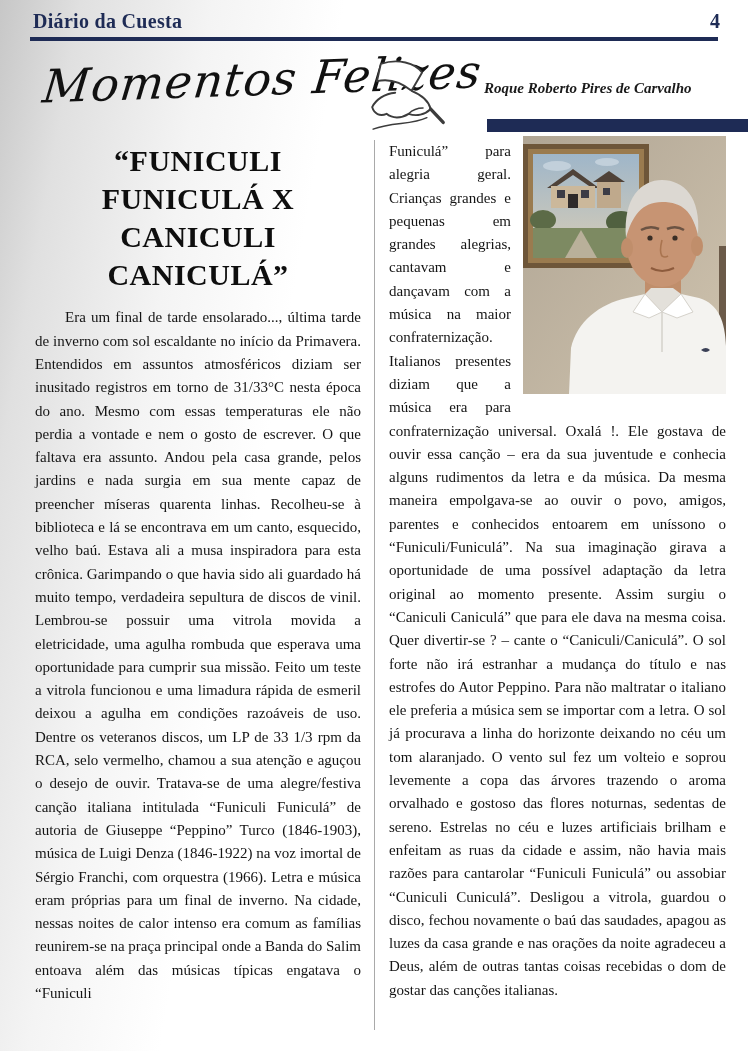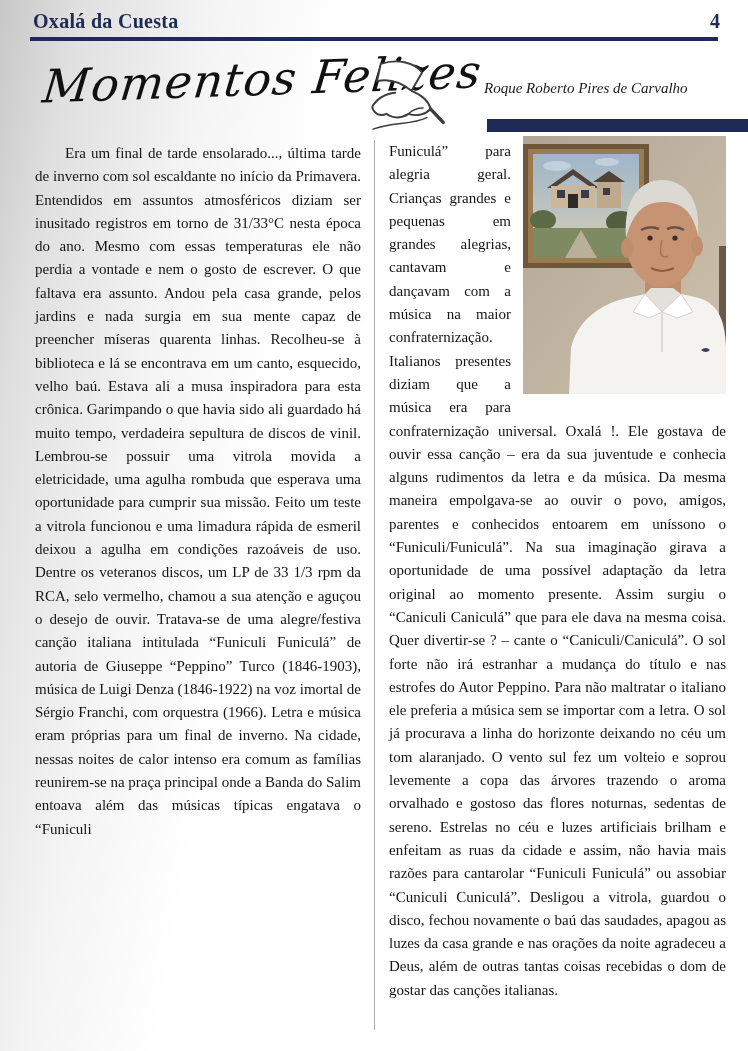--- a/index.html
+++ b/index.html
@@ -18,21 +18,21 @@
   .header-rule { position:absolute; top:37px; left:30px; width:688px; height:4px; background:#1e2b55; }
 
   .script-title {
     position:absolute; top:52px; left:44px;
     font-family:"DejaVu Serif", serif; font-style:italic; font-size:46px;
     transform:skewX(-8deg) rotate(-2deg); letter-spacing:1px; color:#111;
   }
   .hand-illu { position:absolute; top:58px; left:352px; }
   .author {
     position:absolute; top:80px; left:484px;
-    font-weight:normal; font-style:italic; font-size:15px; color:#1a1a1a;
+    font-weight:bold; font-style:italic; font-size:15px; color:#1a1a1a;
   }
   .navy-bar { position:absolute; top:119px; left:487px; width:261px; height:13px; background:#1e2b55; }
 
   .col-divider { position:absolute; top:140px; left:374px; width:1px; height:890px; background:#a9a9a9; }
 
   .col-left { position:absolute; top:142px; left:35px; width:326px; }
   .article-title {
     text-align:center; font-weight:bold; font-size:30px; line-height:1.27;
     white-space:pre-line; color:#0e0e0e; letter-spacing:.5px; margin-bottom:12px;
   }
@@ -47,21 +47,21 @@
     background:#b3a897; box-shadow:0 0 0 1px #9d937f inset;
   }
   .photo svg { display:block; }
 </style>
 </head>
 <body>
 
 <div class="page">
 
   <div class="header-row">
-    <span class="np-title">Oxalá da Cuesta</span>
+    <span class="np-title">Diário da Cuesta</span>
     <span class="page-num">4</span>
   </div>
   <div class="header-rule"></div>
 
   <div class="script-title">Momentos Felizes</div>
 
   <div class="hand-illu">
     <svg viewBox="0 0 100 82" width="96" height="79" aria-hidden="true">
       <g fill="none" stroke="#3c3c3c" stroke-width="2" stroke-linecap="round" stroke-linejoin="round">
         <path d="M30,6 C48,0 66,5 73,15 L62,34 C51,25 39,21 26,24 Z" fill="#ffffff"></path>
@@ -72,20 +72,24 @@
       </g>
     </svg>
   </div>
 
   <div class="author">Roque Roberto Pires de Carvalho</div>
 
   <div class="navy-bar"></div>
   <div class="col-divider"></div>
 
   <section class="col-left">
+    <h1 class="article-title">“FUNICULI
+FUNICULÁ X
+CANICULI
+CANICULÁ”</h1>
     <p class="body-text">Era um final de tarde ensolarado..., última tarde de inverno com sol escaldante no início da Primavera. Entendidos em assuntos atmosféricos diziam ser inusitado registros em torno de 31/33°C nesta época do ano. Mesmo com essas temperaturas ele não perdia a vontade e nem o gosto de escrever. O que faltava era assunto. Andou pela casa grande, pelos jardins e nada surgia em sua mente capaz de preencher míseras quarenta linhas. Recolheu-se à biblioteca e lá se encontrava em um canto, esquecido, velho baú.  Estava ali a musa inspiradora para esta crônica. Garimpando o que havia sido ali guardado há muito tempo, verdadeira sepultura de discos de vinil. Lembrou-se possuir uma vitrola movida a eletricidade, uma agulha rombuda que esperava uma oportunidade para cumprir sua missão. Feito um teste a vitrola funcionou e uma limadura rápida de esmeril deixou a agulha em condições razoáveis de uso. Dentre os veteranos discos, um LP de 33 1/3 rpm da RCA, selo vermelho, chamou a sua atenção e aguçou o desejo de ouvir. Tratava-se de uma alegre/festiva canção italiana intitulada “Funiculi Funiculá” de autoria de Giuseppe “Peppino” Turco (1846-1903), música de Luigi Denza (1846-1922) na voz imortal de Sérgio Franchi, com orquestra (1966). Letra e música eram próprias para um final de inverno. Na cidade,  nessas noites de calor intenso era comum as famílias reunirem-se na praça principal onde a Banda do Salim entoava além das músicas típicas engatava o “Funiculi</p>
   </section>
 
   <section class="col-right">
     <figure class="photo">
       <svg viewBox="0 0 203 258" width="203" height="258" aria-hidden="true">
         <defs>
           <linearGradient id="wall" x1="0" y1="0" x2="1" y2="1">
             <stop offset="0" stop-color="#b0a594"></stop>
             <stop offset="1" stop-color="#cfc3ae"></stop>

